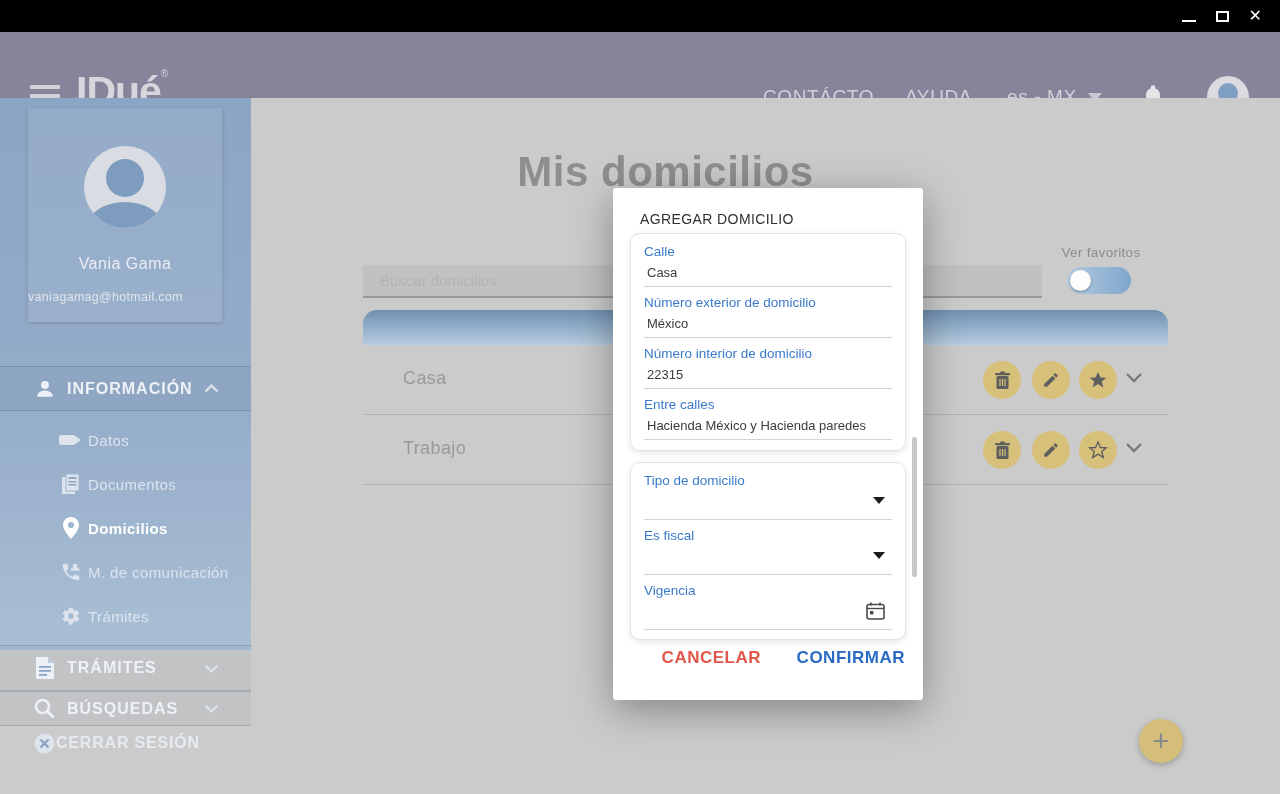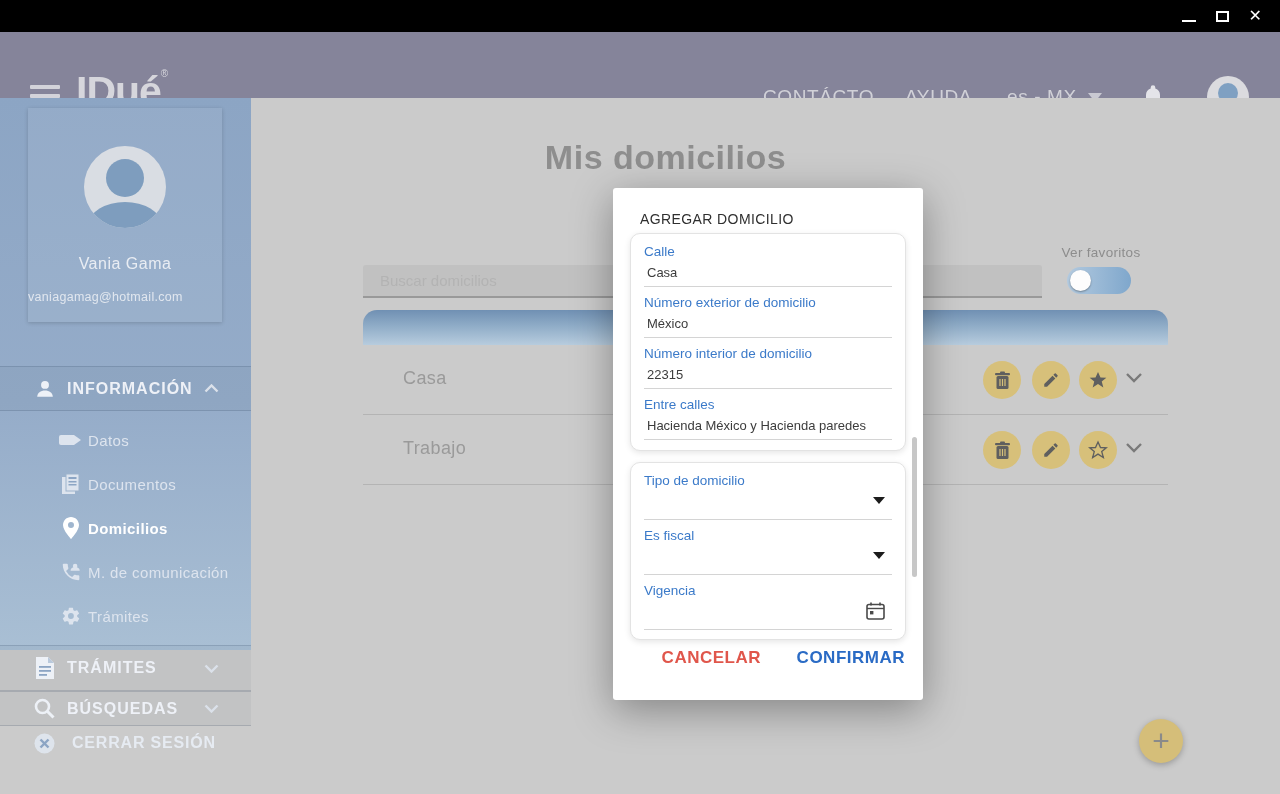--- a/index.html
+++ b/index.html
@@ -57,26 +57,26 @@
   .sec-head .s-chev { margin-left:auto; margin-right:32px; }
   .sec-head.h46 { height:46px; }
   .sec-head.h35 { height:35px; }
   .subnav { padding:7px 0; }
   .sub-item { height:44px; display:flex; align-items:center; cursor:pointer; }
   .sub-item .s-icon { margin-left:58px; width:25px; display:flex; justify-content:center; }
   .sub-item .s-label { margin-left:5px; font-size:15px; color:#DDE4EE; letter-spacing:0.4px; }
   .sub-item.active .s-label { color:#FFFFFF; font-weight:700; }
   .logout-row { height:34px; display:flex; align-items:center; cursor:pointer; }
   .logout-row .s-icon { margin-left:33px; width:23px; display:flex; justify-content:center; }
-  .logout-row .s-label { margin-left:16px; font-size:16px; font-weight:700; color:#E6EBF2; letter-spacing:0.8px; }
+  .logout-row .s-label { margin-left:0; font-size:16px; font-weight:700; color:#E6EBF2; letter-spacing:0.8px; }
 
   
   .main { position:absolute; left:251px; top:98px; width:1029px; height:696px; background:#CBCBCB; }
-  .page-title { position:absolute; left:0; top:40px; width:829px; text-align:center;
-    font-size:34px; font-weight:600; color:#8E8E8E; letter-spacing:0.5px; }
+  .page-title { position:absolute; left:0; top:50px; width:829px; text-align:center;
+    font-size:42px; font-weight:600; color:#8E8E8E; letter-spacing:0.5px; }
   .search { position:absolute; left:112px; top:167px; width:679px; height:33px;
     background:#C1C1C1; border:none; border-bottom:2px solid #999999; border-radius:3px 3px 0 0;
     padding:0 17px; font-size:15px; color:#555; font-family:"Liberation Sans",sans-serif; outline:none; }
   .search::placeholder { color:#B3B3B3; }
   .fav-label { position:absolute; left:790px; top:147px; width:120px; text-align:center;
     font-size:13.5px; color:#8D8D8D; letter-spacing:0.3px; }
   .toggle { position:absolute; left:816px; top:169px; width:64px; height:27px; border-radius:14px;
     background:linear-gradient(90deg,#B3CADF 0%,#7FA7CC 100%); cursor:pointer; }
   .toggle .knob { position:absolute; left:3px; top:3px; width:21px; height:21px; border-radius:50%;
     background:#FDFDFD; box-shadow:0 1px 2px rgba(0,0,0,0.35); }

